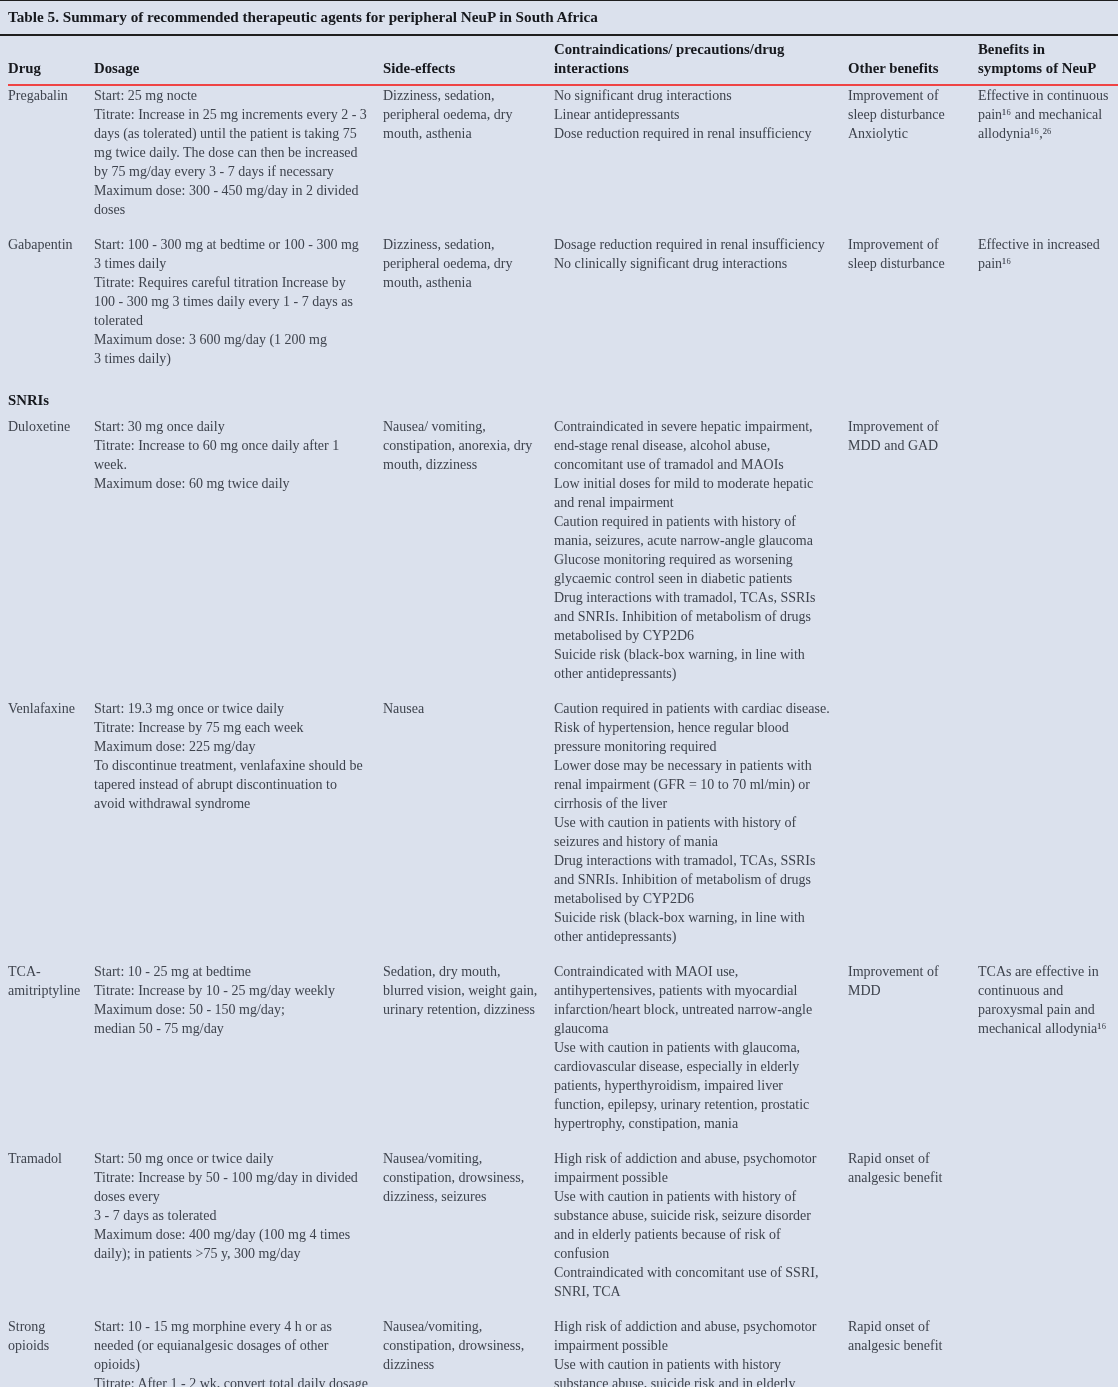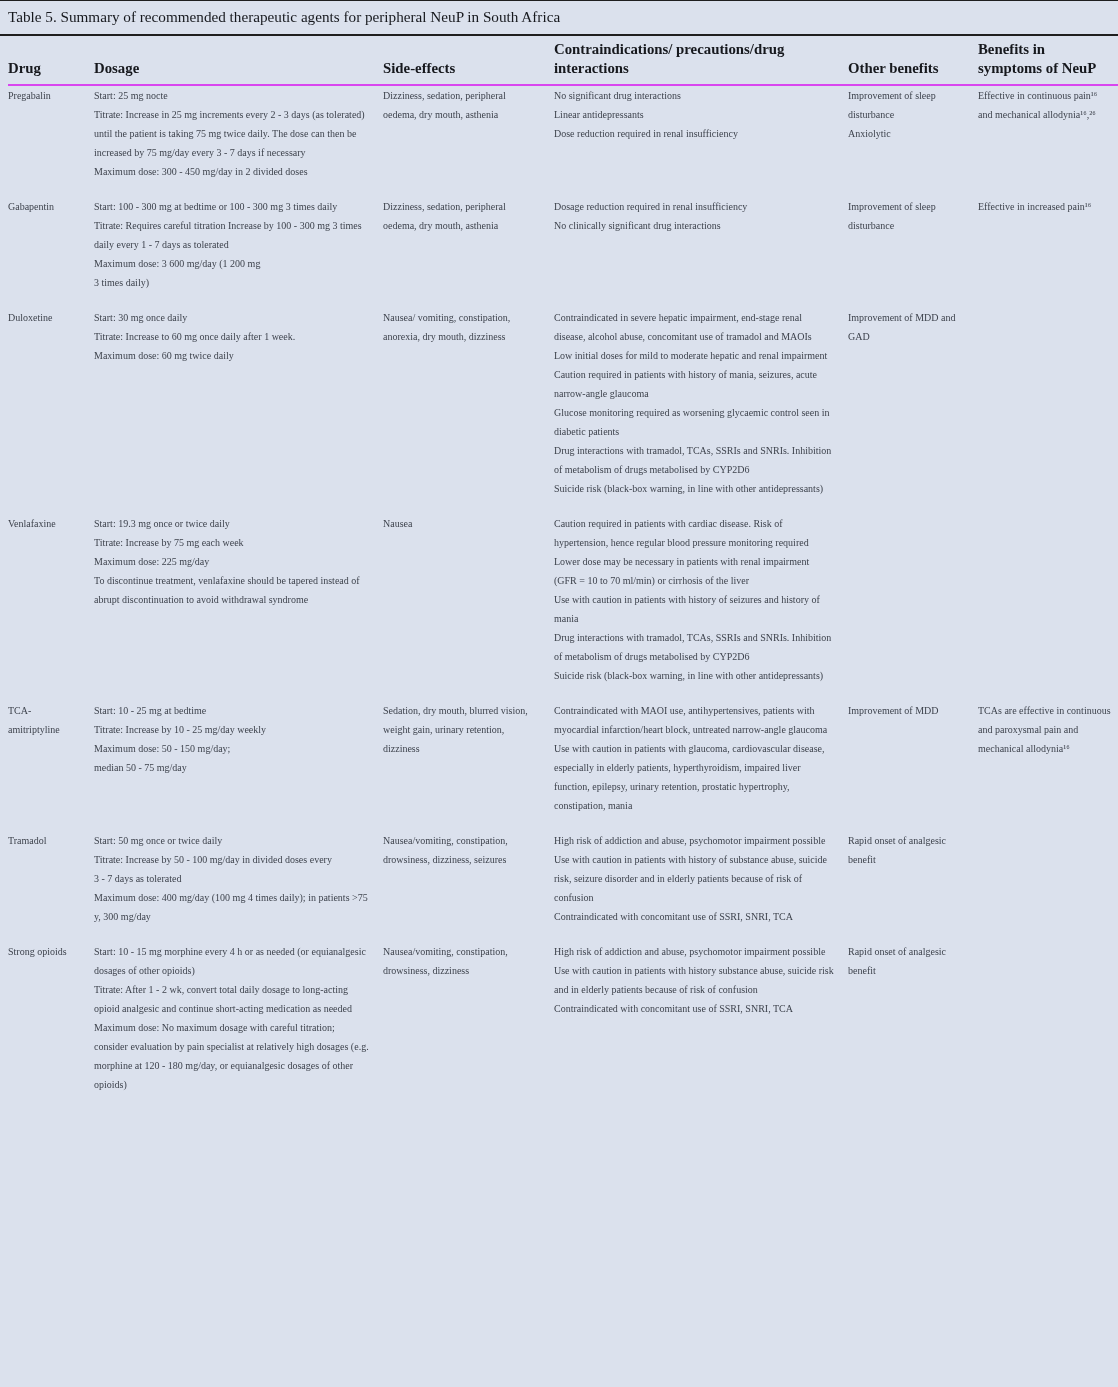--- a/index.html
+++ b/index.html
@@ -19,44 +19,44 @@
     box-sizing: border-box;
   }
   .rule {
     height: 0;
     border-top: 2px solid #1f1f1f;
     width: 100%;
   }
   .rule.thin { border-top-width: 1.5px; }
   .title {
     font-size: 15.2px;
-    font-weight: normal;
+    font-weight: bold;
     color: #16181d;
     padding: 6px 8px 7px 8px;
     line-height: 20px;
   }
   table.tbl {
     table-layout: fixed;
     border-collapse: collapse;
     width: 1110px;
     margin-left: 8px;
   }
   table.tbl th {
     text-align: left;
     vertical-align: bottom;
     font-size: 14.8px;
     font-weight: bold;
     color: #16181d;
     line-height: 19px;
     padding: 4px 12px 6px 0;
-    border-bottom: 2px solid #d946ef;
+    border-bottom: 2px solid #ef4444;
   }
   table.tbl td {
     vertical-align: top;
-    font-size: 10px;
+    font-size: 14px;
     line-height: 19px;
     padding: 0 14px 16px 0;
     white-space: pre-line;
   }
   table.tbl td.drug-cell { padding-right: 12px; }
   table.tbl tr.section td {
     font-size: 14.8px;
     font-weight: bold;
     color: #16181d;
     padding: 7px 0 7px 0;
@@ -117,20 +117,23 @@
 Titrate: Requires careful titration Increase by 100 - 300 mg 3 times daily every 1 - 7 days as tolerated
 Maximum dose: 3 600 mg/day (1 200 mg
 3 times daily)</td>
         <td>Dizziness, sedation, peripheral oedema, dry mouth, asthenia</td>
         <td>Dosage reduction required in renal insufficiency
 No clinically significant drug interactions</td>
         <td>Improvement of sleep disturbance</td>
         <td class="last">Effective in increased pain¹⁶</td>
       </tr>
 
+      <tr class="section">
+        <td colspan="6">SNRIs</td>
+      </tr>
 
       <tr>
         <td class="drug-cell">Duloxetine</td>
         <td>Start: 30 mg once daily
 Titrate: Increase to 60 mg once daily after 1 week.
 Maximum dose: 60 mg twice daily</td>
         <td>Nausea/ vomiting, constipation, anorexia, dry mouth, dizziness</td>
         <td>Contraindicated in severe hepatic impairment, end-stage renal disease, alcohol abuse, concomitant use of tramadol and MAOIs
 Low initial doses for mild to moderate hepatic and renal impairment
 Caution required in patients with history of mania, seizures, acute narrow-angle glaucoma

